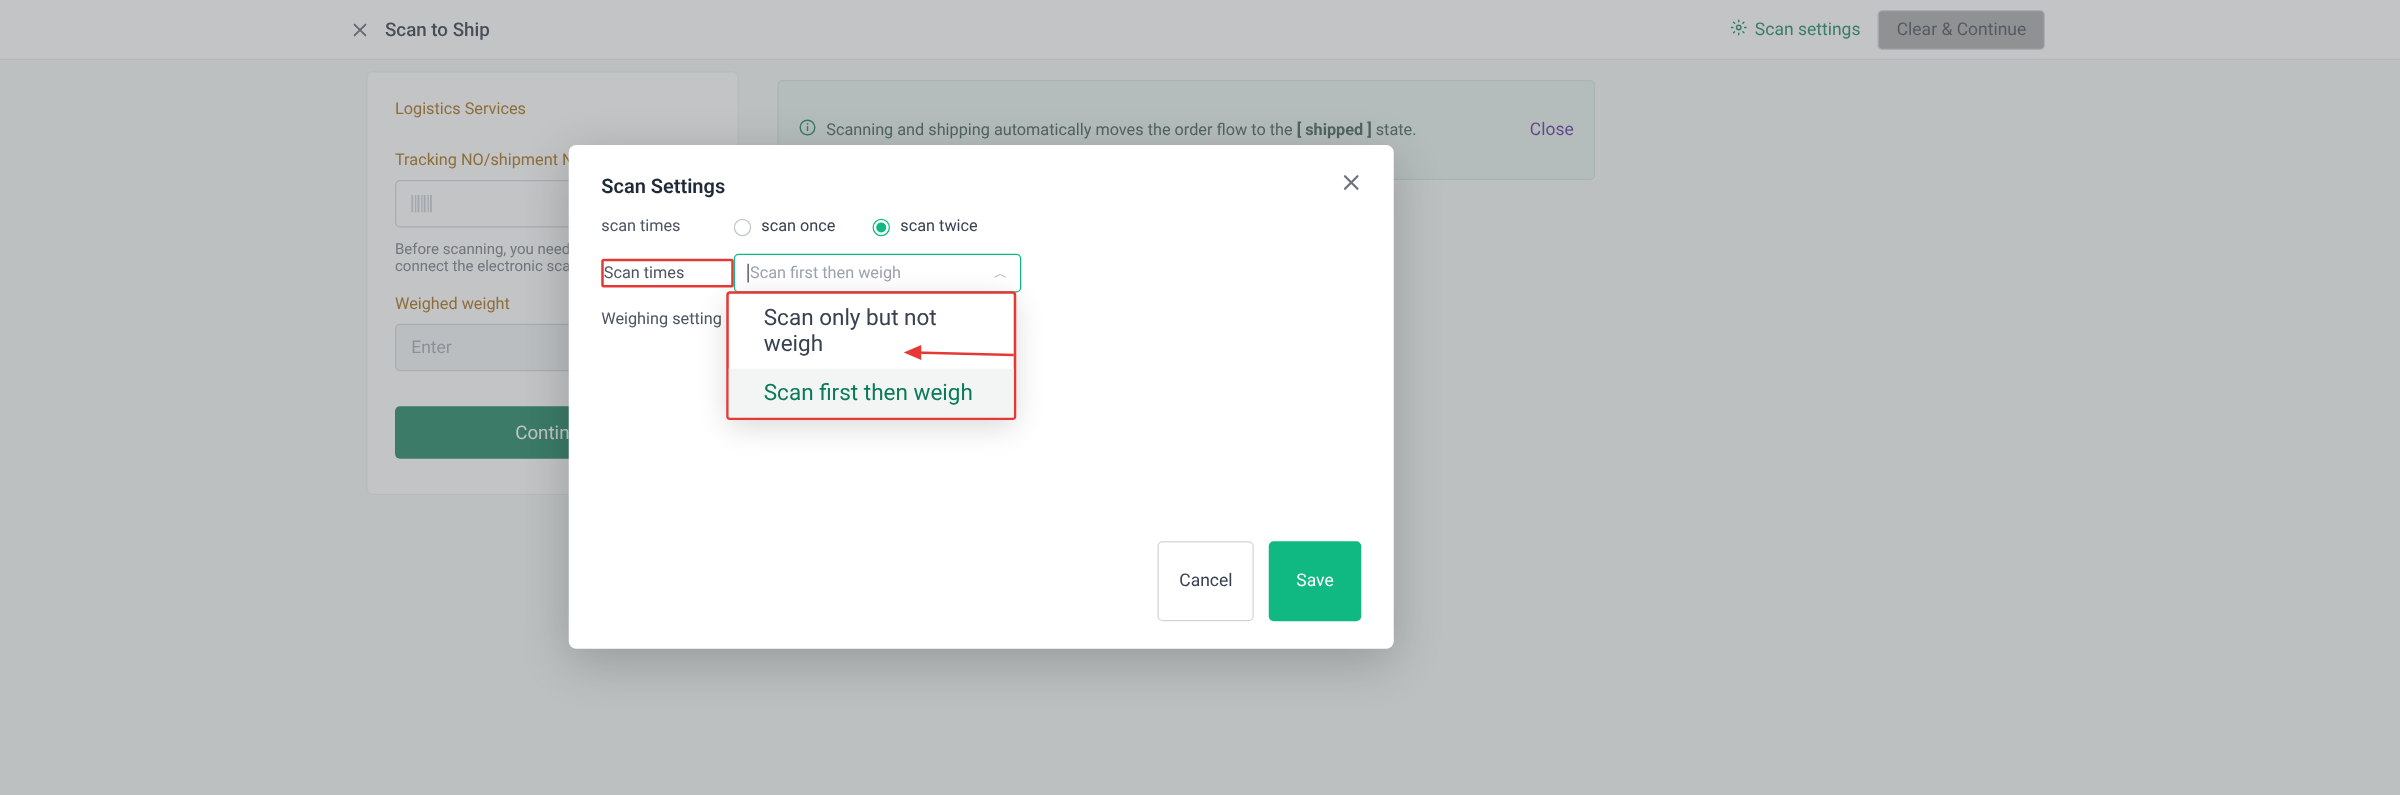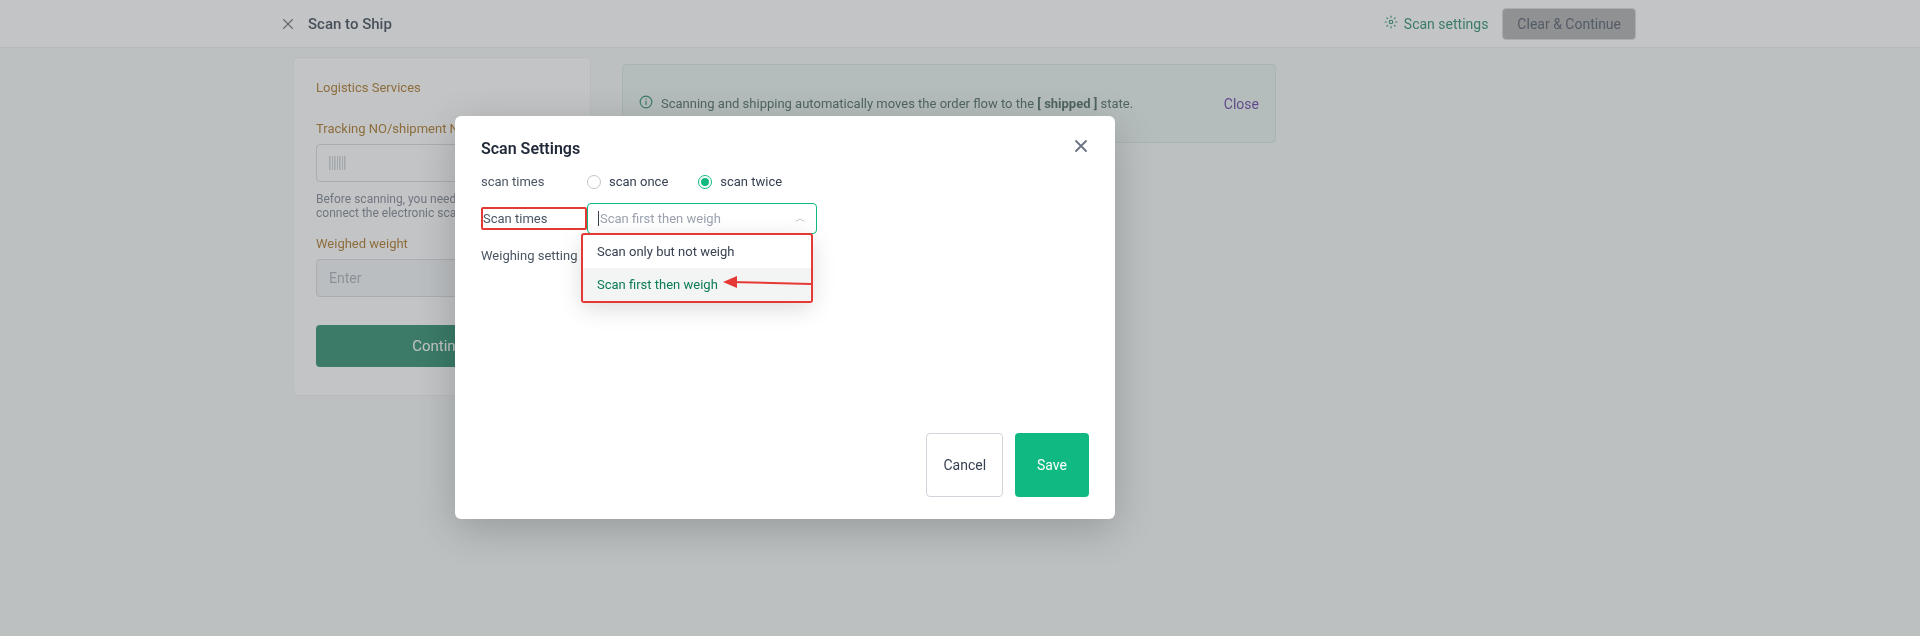--- a/index.html
+++ b/index.html
@@ -47,21 +47,21 @@
   .radio.selected .dot::after { content:""; position:absolute; left:2px; top:2px; width:8px; height:8px; border-radius:50%; background:#10b981; }
 
   .scan-mode-label { border:2px solid #e53935; border-radius:2px; padding:2px 6px 2px 0; width:106px; }
 
   .select-input { width:230px; border:1px solid #10b981; border-radius:4px; padding:7px 10px; font-size:13px; color:#9ca3af; display:flex; align-items:center; justify-content:space-between; position:relative; }
   .select-input .caret { color:#9ca3af; font-size:11px; }
   .cursor-line { position:absolute; left:10px; top:7px; bottom:7px; width:1px; background:#374151; }
 
   .dropdown { position:absolute; width:230px; background:#fff; border-radius:4px; box-shadow:0 6px 24px rgba(0,0,0,.15); border:1px solid #eceeef; }
   .dropdown-inner-highlight { border:2px solid #e53935; border-radius:3px; margin:-2px; }
-  .dropdown-item { padding:9px 14px; font-size:13px; color:#374151; cursor:pointer; }
+  .dropdown-item { padding:9px 28px; font-size:18px; color:#374151; cursor:pointer; }
   .dropdown-item.active { background:#f2f5f4; color:#0a7b56; }
 
   .arrow { position:absolute; width:90px; height:20px; pointer-events:none; }
   .arrow svg { width:100%; height:100%; }
 
   .modal-footer { display:flex; justify-content:flex-end; gap:12px; margin-top:170px; }
   .btn-cancel { border:1px solid #d1d5db; background:#fff; color:#374151; padding:7px 16px; border-radius:4px; font-size:14px; cursor:pointer; }
   .btn-save { background:#10b981; color:#fff; border:none; padding:24px 22px; border-radius:4px; font-size:14px; cursor:pointer; }
 
   .barcode-icon { width:18px; height:14px; display:inline-block; }

